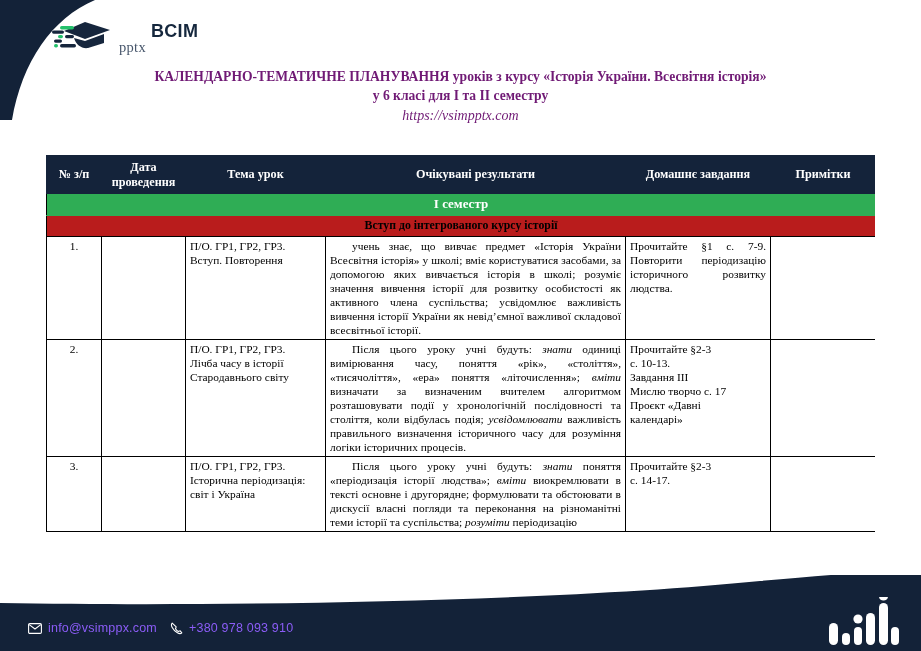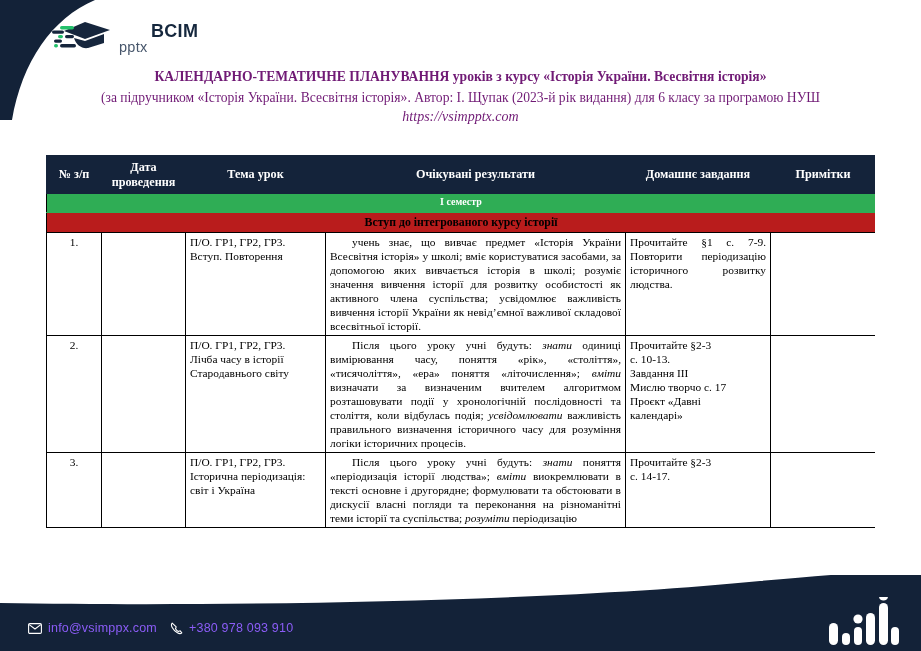--- a/index.html
+++ b/index.html
@@ -80,20 +80,21 @@
     color: #15273d;
     letter-spacing: .3px;
     margin-left: 32px;
   }
   .logo-text .lt-sub {
     font-size: 14.5px;
     font-weight: 400;
     color: #47566b;
     letter-spacing: .3px;
     margin-top: 1px;
+    font-family: Liberation Serif, serif;
   }
 
   
   .title-block {
     position: absolute;
     left: 0; top: 68px;
     width: 921px;
     z-index: 5;
     text-align: center;
     color: #701a75;
@@ -148,21 +149,21 @@
     font-size: 12.2px;
     padding: 4px 3px;
     line-height: 1.2;
     border-color: #14233a;
   }
   tr.semester-row td {
     background: #2fad55;
     color: #ffffff;
     font-weight: 700;
     text-align: center;
-    font-size: 10px;
+    font-size: 13px;
     padding: 2px 0 3px 0;
     border-color: #2fad55;
     border-left-color: #000;
     border-right-color: #000;
   }
   tr.section-row td {
     background: #b91c1c;
     color: #000000;
     font-weight: 700;
     text-align: center;
@@ -209,21 +210,21 @@
       <rect x="2" y="26" width="4" height="3.4" rx="1.7" fill="#23c16b"></rect>
     </svg>
     <div class="logo-text">
       <span class="lt-main">BCIM</span>
       <span class="lt-sub">pptx</span>
     </div>
   </div>
 
   <div class="title-block">
     <div class="title-line1">КАЛЕНДАРНО-ТЕМАТИЧНЕ ПЛАНУВАННЯ уроків з курсу «Історія України. Всесвітня історія»</div>
-    <div class="title-line3">(за підручником «Історія України. Всесвітня історія». Автор: І. Щупак (2023-й рік видання) для 6 класу за програмою НУШ</div>
+    <div class="title-line2">у 6 класі для І та ІІ семестру</div>
     <div class="title-line4">https://vsimpptx.com</div>
   </div>
 
   <div class="table-wrap">
     <table class="ktp">
       <colgroup>
         <col class="w-num">
           <col class="w-date">
           <col class="w-theme">
         <col class="w-results">

